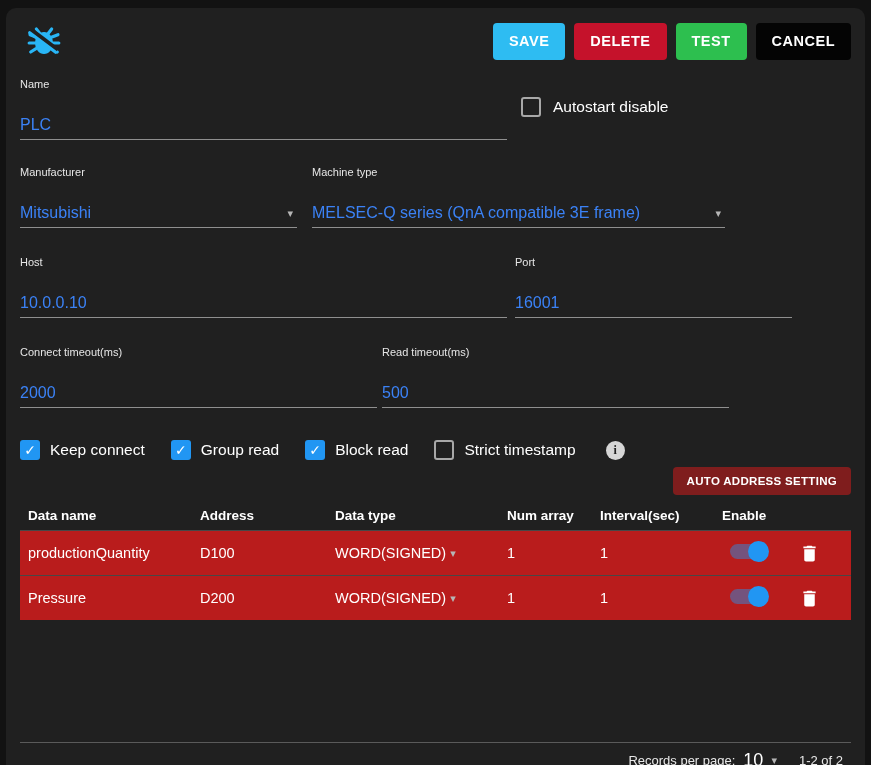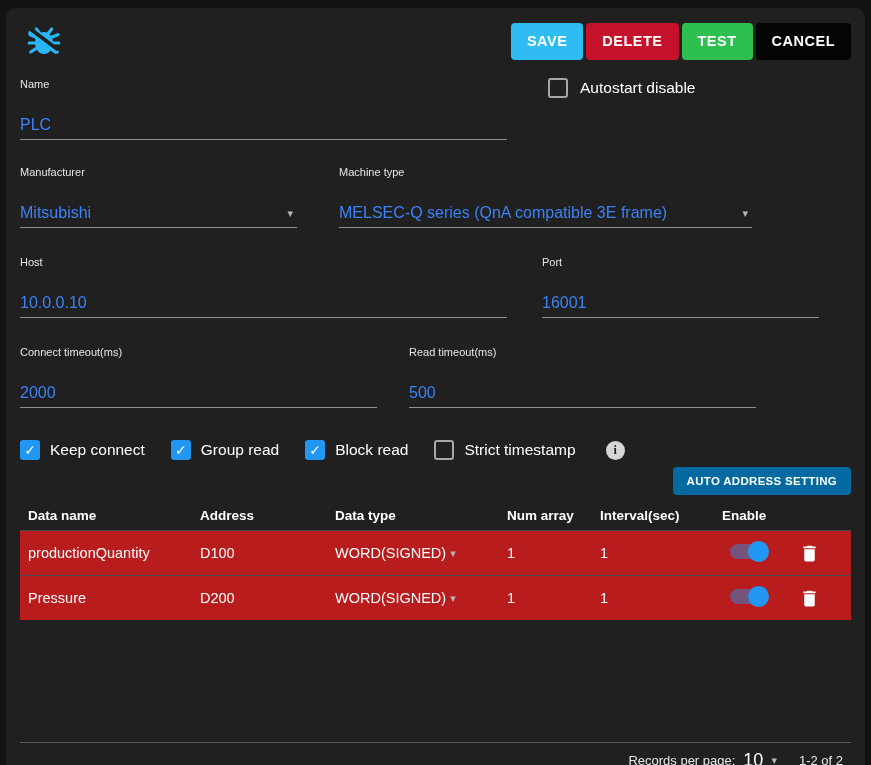--- a/index.html
+++ b/index.html
@@ -5,31 +5,31 @@
   * { margin:0; padding:0; box-sizing:border-box; }
   html,body { width:871px; height:765px; background:#121212; overflow:hidden;
               font-family:"Liberation Sans","DejaVu Sans",sans-serif; }
   .dialog { position:absolute; left:6px; top:8px; width:859px; height:757px;
             background:#202020; border-radius:10px 10px 0 0; padding:0 14px; }
 
   
   .topbar { display:flex; align-items:center; margin-top:14px; height:38px; }
   .bug { width:40px; height:40px; margin-left:4px; }
   .spacer { flex:1; }
-  .btnrow { display:flex; gap:3px; }
+  .btnrow { display:flex; gap:9px; }
   .btn { height:37px; padding:0 16px; border:none; border-radius:4px;
          color:#fff; font-weight:bold; font-size:14.5px; letter-spacing:.5px;
          font-family:inherit; cursor:pointer; }
   .btn-save   { background:#2ebcf2; }
   .btn-delete { background:#c5122b; }
   .btn-test   { background:#2dbf4f; }
   .btn-cancel { background:#040404; }
 
   
-  .frow { display:flex; align-items:flex-start;gap:27px; }
+  .frow { display:flex; align-items:center; }
   .field { border-bottom:1px solid #8f8f8f; position:relative; }
   .field .lbl { font-size:11px; color:#e6e6e6; margin-bottom:1px; line-height:13px; }
   .field .val { font-size:16px; color:#3b82f6; line-height:19px; padding-bottom:5px; white-space:nowrap;margin-top:24px; }
   .field .caret { position:absolute; right:4px; bottom:7px; font-size:11px; color:#b6b6b6; }
 
   .row-name   { margin-top:18px; }
   .f-name     { width:487px; }
   .row-manu   { margin-top:26px; }
   .f-manu     { width:277px; margin-right:15px; }
   .f-machine  { width:413px; }
@@ -48,21 +48,21 @@
   .autostart { display:flex; align-items:center; gap:12px; margin-left:14px;
                padding-bottom:4px; color:#fff; font-size:15.5px; }
   .optrow { display:flex; align-items:center; margin-top:30px; height:24px; }
   .opt { display:flex; align-items:center; gap:10px; color:#fff; font-size:15.5px; margin-right:26px; }
   .info { width:19px; height:19px; border-radius:50%; background:#d6d6d6; color:#1f1f1f;
           font-size:12px; font-weight:bold; display:inline-flex; align-items:center;
           justify-content:center; margin-left:4px; font-family:"Liberation Serif",serif; }
 
   
   .autorow { display:flex; justify-content:flex-end; margin-top:5px; }
-  .btn-auto { height:28px; padding:0 14px; border:none; border-radius:4px; background:#0369a1;
+  .btn-auto { height:28px; padding:0 14px; border:none; border-radius:4px; background:#7f1d1d;
               color:#fff; font-weight:bold; font-size:11.5px; letter-spacing:.3px; font-family:inherit; cursor:pointer; }
 
   
   .tbl { margin-top:5px; }
   .tgrid { display:grid; grid-template-columns:172px 135px 172px 93px 122px 1fr 44px;
            align-items:center; padding:0 8px; }
   .thead { height:30px; color:#fff; font-weight:bold; font-size:13.5px; }
   .trow  { height:45px; border-top:1px solid #474747; color:#fff; font-size:14.5px; background:#b91c1c; }
   .trow:last-of-type { border-bottom:1px solid #474747; }
   .dtype { display:flex; align-items:center; gap:4px; }

